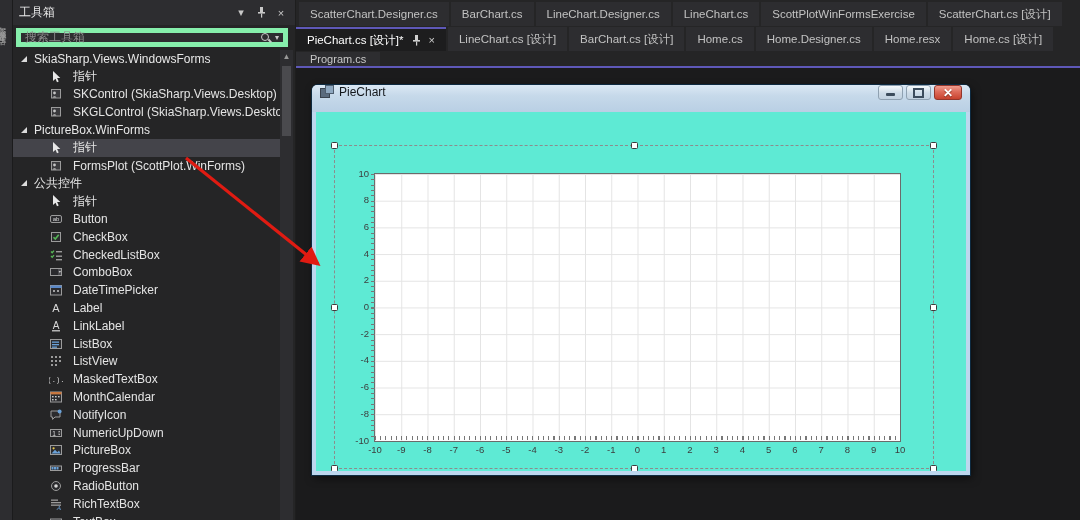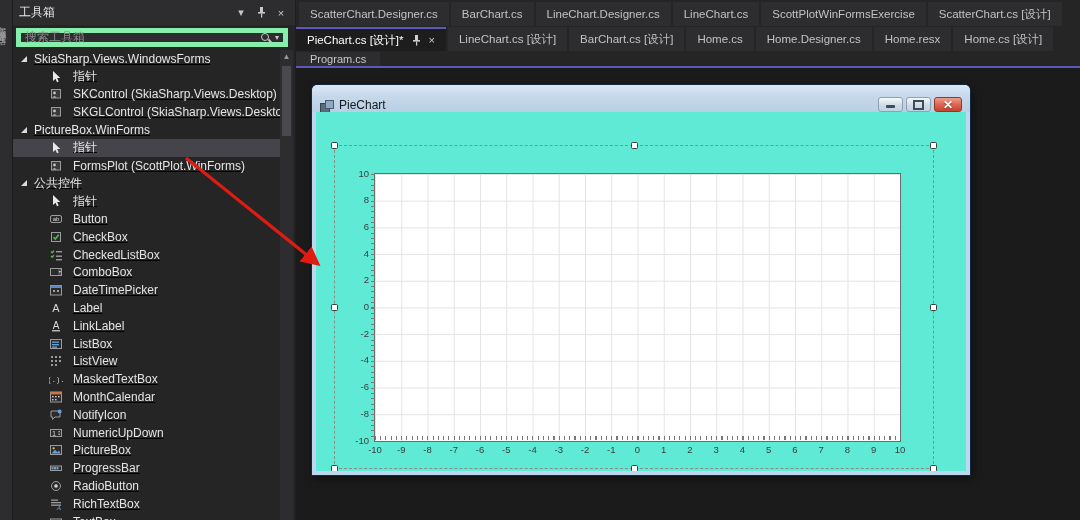--- a/index.html
+++ b/index.html
@@ -23,21 +23,21 @@
   #tb-search{position:absolute;left:3px;top:28px;width:272px;height:19px;background:#2d2d30;
     border:5px solid #86efac;display:flex;align-items:center;box-sizing:border-box;padding:0 4px;}
   #tb-search .ph{color:#8a8a8a;font-size:12px;flex:1;}
   .mag{position:relative;width:12px;height:12px;}
   .mag::before{content:"";position:absolute;left:1px;top:1px;width:6px;height:6px;
     border:1.5px solid #c8c8c8;border-radius:50%;}
   .mag::after{content:"";position:absolute;left:8px;top:8px;width:4px;height:1.5px;
     background:#c8c8c8;transform:rotate(45deg);}
   .caret{color:#c8c8c8;font-size:8px;margin-left:3px;}
 
-  #tb-list{position:absolute;left:0;top:50px;width:267px;bottom:0;overflow:hidden;text-decoration:underline;}
+  #tb-list{position:absolute;left:0;top:50px;width:267px;bottom:0;overflow:hidden;}
   .tb-row{height:17.8px;display:flex;align-items:center;color:#e4e4e4;font-size:12px;
     white-space:nowrap;}
   .tb-row.selected{background:#44444a;}
   .tb-group .tri{width:0;height:0;border-bottom:6px solid #dcdcdc;border-left:6px solid transparent;
     margin-left:8px;margin-right:7px;}
   .tb-group span.lbl{color:#e8e8e8;}
   .tb-item .ico{width:14px;height:14px;margin-left:36px;margin-right:10px;flex:0 0 auto;
     display:flex;align-items:center;justify-content:center;}
   .tb-item .ico svg{width:14px;height:14px;display:block;}
 
@@ -60,21 +60,21 @@
   .tab .pin svg{width:9px;height:11px;display:block;}
   #accent-line{position:absolute;left:0;right:0;top:66px;height:2px;background:#5e58b8;}
   #canvas{position:absolute;left:0;right:0;top:68px;bottom:0;background:#1b1b1c;}
 
   
   #form-win{position:absolute;left:16px;top:17px;width:658px;height:390px;
     border-radius:6px 6px 0 0;box-shadow:0 0 0 1px #0e2a40,2px 3px 8px rgba(0,0,0,.55);
     background:#bdd7ee;}
   #form-title{position:absolute;left:0;top:0;right:0;height:27px;border-radius:5px 5px 0 0;
     background:linear-gradient(180deg,#dbe8f4 0%,#c6d9ea 40%,#b9cfe4 100%);
-    display:flex;align-items:flex-end;padding:0 8px;box-sizing:border-box;}
+    display:flex;align-items:flex-start;padding:0 8px;box-sizing:border-box;}
   #form-title .ficon{width:13px;height:12px;position:relative;margin-right:6px;}
   #form-title .ficon::before{content:"";position:absolute;left:0;top:3px;width:8px;height:8px;
     background:#5a6b7d;border:1px solid #39434e;}
   #form-title .ficon::after{content:"";position:absolute;left:5px;top:0;width:7px;height:7px;
     background:#8fa8c0;border:1px solid #4d5d6e;}
   #form-title .ttl{font-size:12px;color:#15191d;flex:1;}
   .winbtn{height:15px;border-radius:3px;border:1px solid #8fa1b1;margin-left:3px;
     background:linear-gradient(180deg,#f6fafc,#cddbe7 55%,#c2d2e0);
     display:flex;align-items:center;justify-content:center;box-sizing:border-box;}
   .winbtn.min{width:25px;} .winbtn.max{width:25px;}

